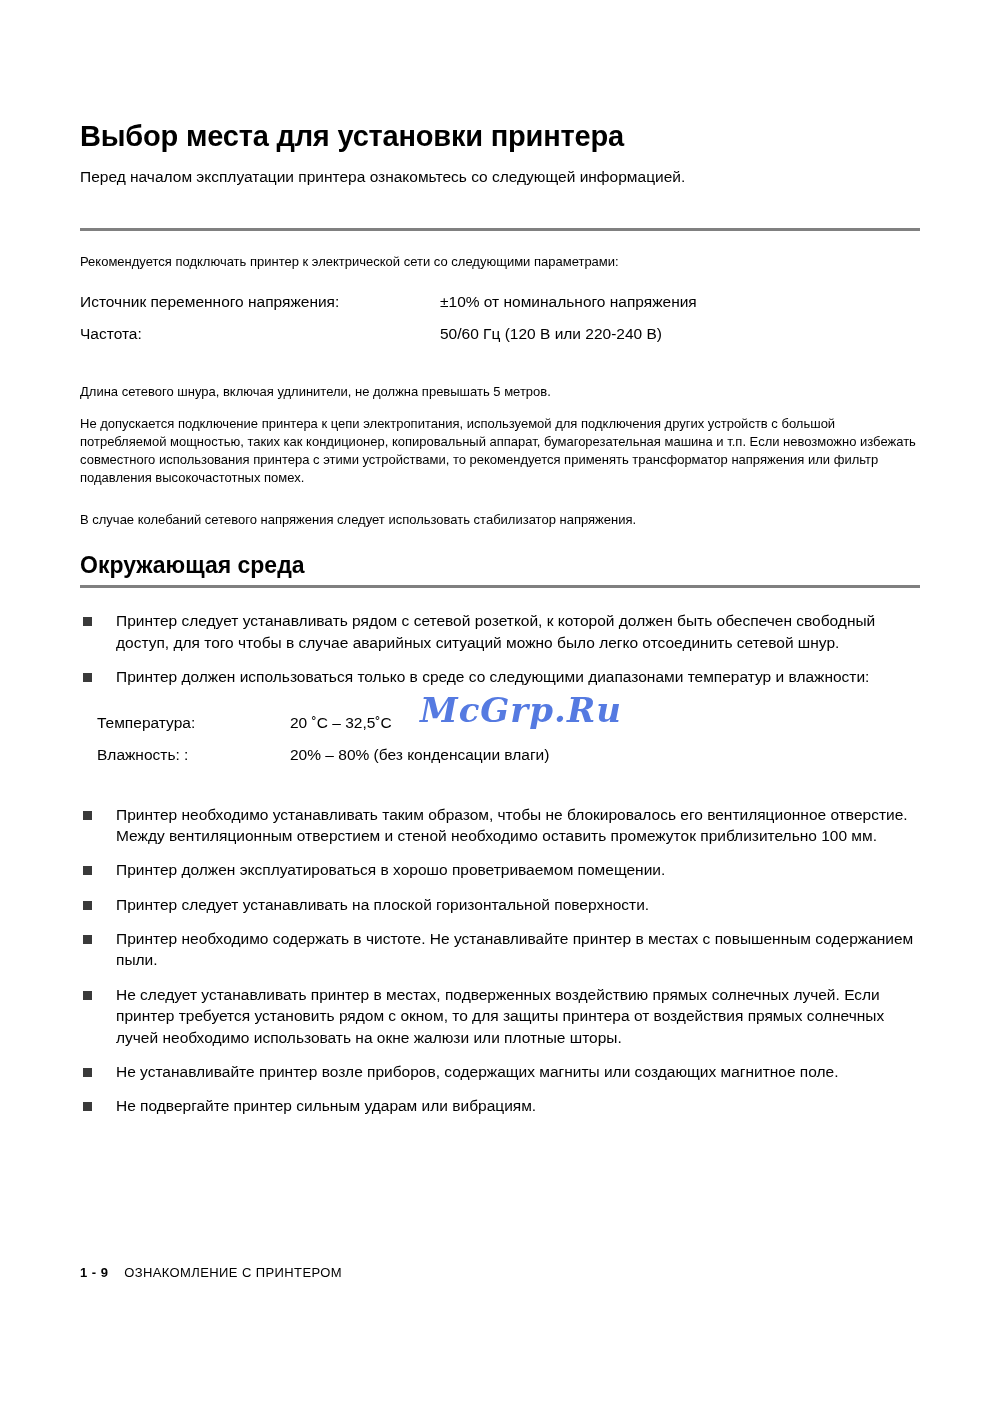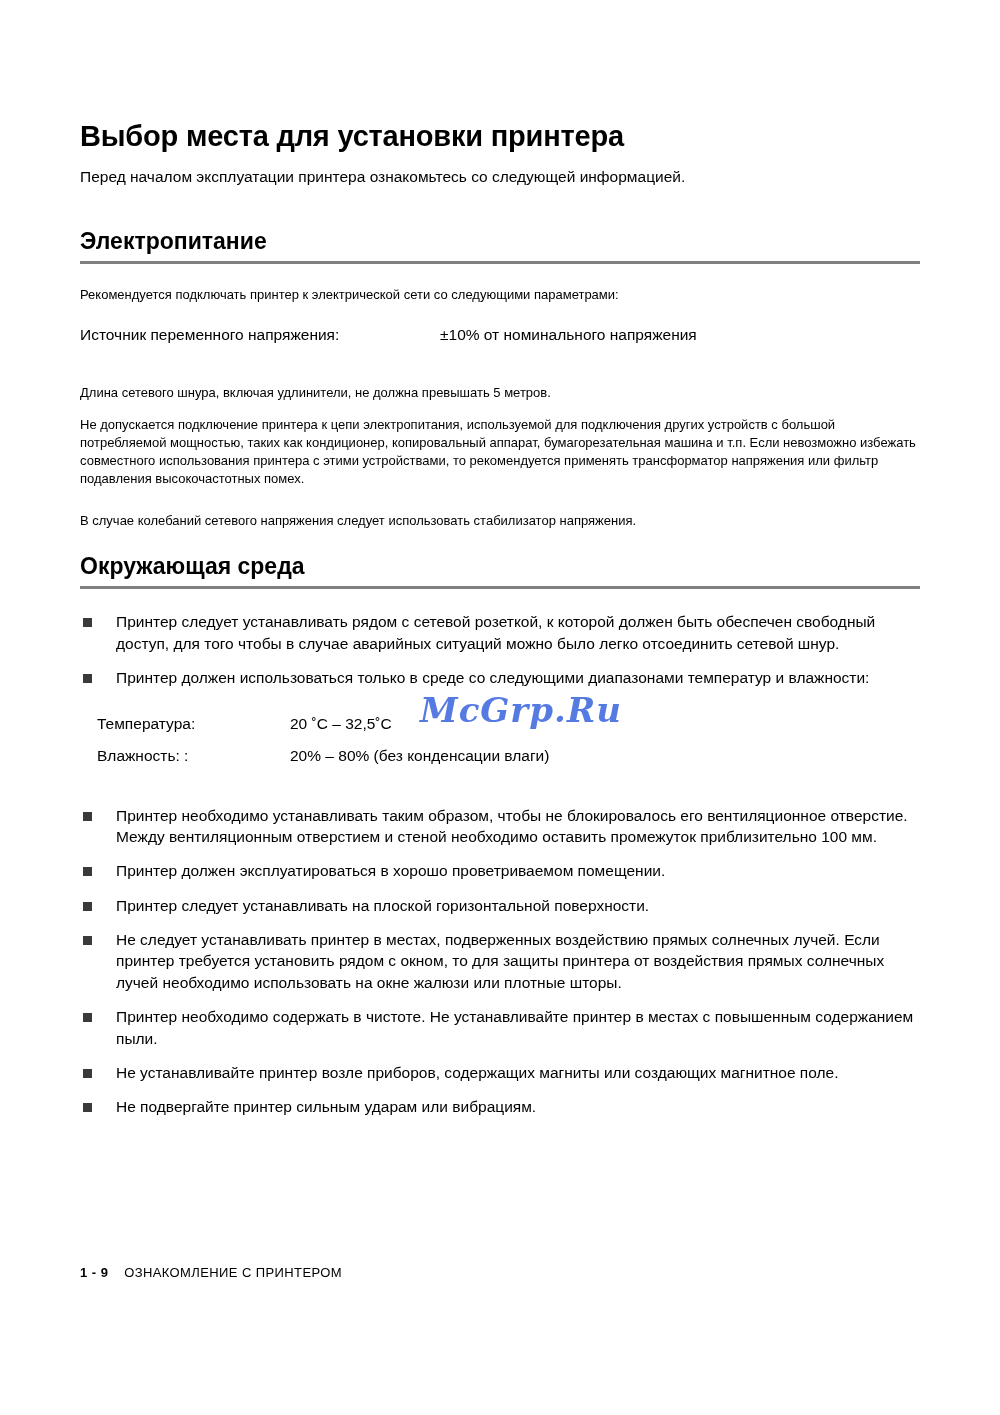--- a/index.html
+++ b/index.html
@@ -136,30 +136,33 @@
 </head>
 <body>
 
 <div class="page">
 
   <div class="content">
 
     <h1 class="doc-title">Выбор места для установки принтера</h1>
     <p class="intro">Перед началом эксплуатации принтера ознакомьтесь со следующей информацией.</p>
 
-    <h2 class="section-title">Электропитание</h2>
     <div class="rule"></div>
     <p class="body-text">Рекомендуется подключать принтер к электрической сети со следующими параметрами:</p>
 
     <table class="spec-table">
       <tbody>
           <tr>
         <td class="label">Источник переменного напряжения:</td>
         <td class="value">±10% от номинального напряжения</td>
       </tr>
+      <tr>
+        <td class="label">Частота:</td>
+        <td class="value">50/60 Гц (120 В или 220-240 В)</td>
+      </tr>
     </tbody>
       </table>
 
     <p class="body-text">Длина сетевого шнура, включая удлинители, не должна превышать 5 метров.</p>
     <p class="body-text">Не допускается подключение принтера к цепи электропитания, используемой для подключения других устройств с большой потребляемой мощностью, таких как кондиционер, копировальный аппарат, бумагорезательная машина и т.п. Если невозможно избежать совместного использования принтера с этими устройствами, то рекомендуется применять трансформатор напряжения или фильтр подавления высокочастотных помех.</p>
     <p class="body-text" style="margin-top:24px;margin-bottom:24px;">В случае колебаний сетевого напряжения следует использовать стабилизатор напряжения.</p>
 
     <h2 class="section-title">Окружающая среда</h2>
     <div class="rule"></div>
 
@@ -178,22 +181,22 @@
         <td class="label">Влажность: :</td>
         <td class="value">20% – 80% (без конденсации влаги)</td>
       </tr>
     </tbody>
       </table>
 
     <ul class="bullets gap-block">
       <li>Принтер необходимо устанавливать таким образом, чтобы не блокировалось его вентиляционное отверстие. Между вентиляционным отверстием и стеной необходимо оставить промежуток приблизительно 100 мм.</li>
       <li>Принтер должен эксплуатироваться в хорошо проветриваемом помещении.</li>
       <li>Принтер следует устанавливать на плоской горизонтальной поверхности.</li>
+      <li>Принтер необходимо содержать в чистоте. Не устанавливайте принтер в местах с повышенным содержанием пыли.</li>
       <li>Не следует устанавливать принтер в местах, подверженных воздействию прямых солнечных лучей. Если принтер требуется установить рядом с окном, то для защиты принтера от воздействия прямых солнечных лучей необходимо использовать на окне жалюзи или плотные шторы.</li>
-      <li>Принтер необходимо содержать в чистоте. Не устанавливайте принтер в местах с повышенным содержанием пыли.</li>
       <li>Не устанавливайте принтер возле приборов, содержащих магниты или создающих магнитное поле.</li>
       <li>Не подвергайте принтер сильным ударам или вибрациям.</li>
     </ul>
 
   </div>
 
   <div class="watermark">
     <span>McGrp.Ru</span>
   </div>
 

